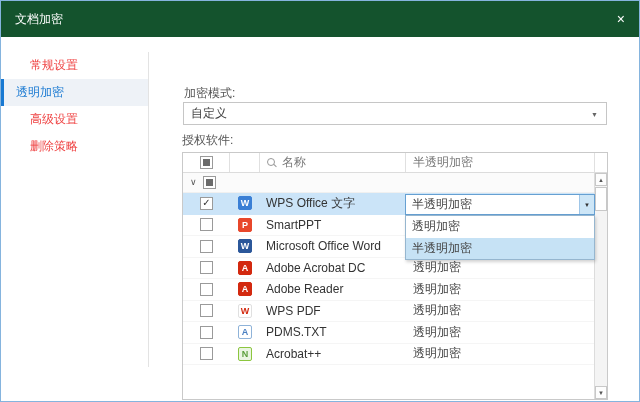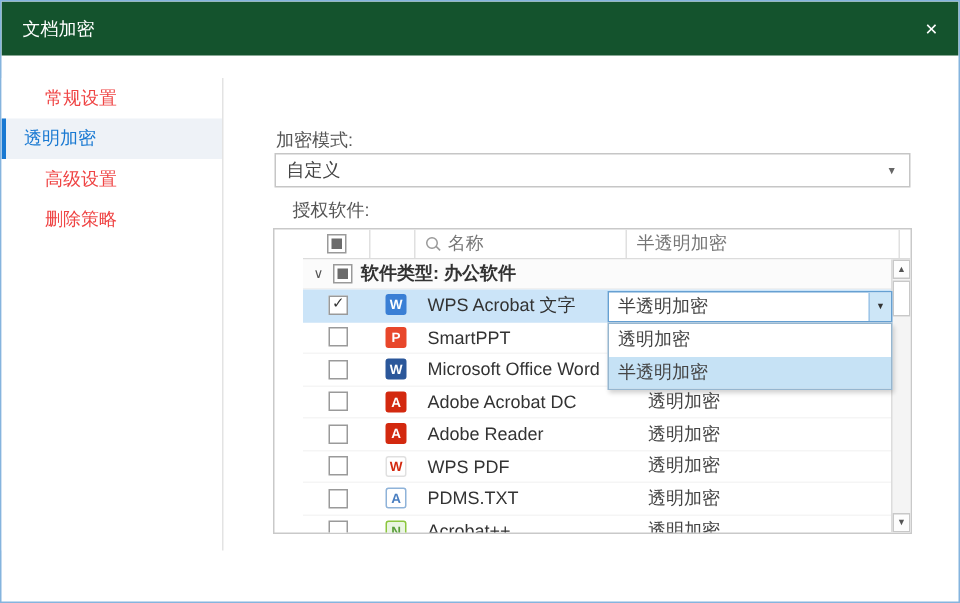--- a/index.html
+++ b/index.html
@@ -21,26 +21,26 @@
   .tb-delete { display:flex; align-items:center; padding-right:22px; }
 
   
   .sidebar { position:absolute; left:0; top:51px; width:148px; bottom:34px; background:#fff; border-right:1px solid #e3e3e3; }
   .side-item { height:27px; line-height:27px; padding-left:29px; color:#ef4444; }
   .side-item.active { background:#eef2f7; color:#1979d2; border-left:3px solid #1979d2; padding-left:12px; }
 
   
   .lbl { position:absolute; color:#555; }
   .lbl-mode { left:183px; top:84px; }
-  .lbl-soft { left:181px; top:131px;margin-left:13px; }
+  .lbl-soft { left:181px; top:131px; }
   .select { position:absolute; left:182px; top:101px; width:424px; height:23px; border:1px solid #c6c6c6; background:#fff; line-height:21px; padding-left:7px; color:#444; }
   .select .sel-caret { position:absolute; right:8px; top:8px; font-size:7px; color:#666; line-height:1; }
 
   
-  .table { position:absolute; left:181px; top:151px; width:426px; height:204px; border:1px solid #c9c9c9; background:#fff; overflow:hidden;padding-left:19px; }
+  .table { position:absolute; left:181px; top:151px; width:426px; height:248px; border:1px solid #c9c9c9; background:#fff; overflow:hidden; }
   .thead { display:flex; height:20px; border-bottom:1px solid #dcdcdc; color:#777; align-items:stretch; }
   .th { display:flex; align-items:center; border-right:1px solid #e0e0e0; padding-left:7px; }
   .th.c1 { width:47px; justify-content:center; padding-left:0; }
   .th.c2 { width:30px; }
   .th.c3 { width:146px; }
   .th.c4 { width:189px; }
   .th.c5 { flex:1; border-right:none; }
   .tgroup { display:flex; height:20px; align-items:center; background:#fbfbfb; border-bottom:1px solid #f0f0f0; width:calc(100% - 13px); padding-left:7px; gap:6px; }
   .tgroup .glabel { font-weight:bold; color:#333; }
   .chev { font-size:9px; color:#555; line-height:1; }
@@ -114,33 +114,32 @@
         <span class="mag"></span>
         <span>名称</span>
       </div>
       <div class="th c4">半透明加密</div>
       <div class="th c5"></div>
     </div>
 
     <div class="tgroup">
       <span class="chev">∨</span>
       <span class="cb ind"></span>
-      <span class="glabel">软件类型: 办公软件</span>
     </div>
 
     <div class="trow selected">
       <div class="td c1">
           <span class="cb">
             <span>✓</span>
           </span>
         </div>
       <div class="td c2">
           <span class="appicon" style="background-color: rgb(58, 127, 213); color: rgb(255, 255, 255); border-color: rgb(58, 127, 213);">W</span>
         </div>
-      <div class="td c3">WPS Acrobat 文字</div>
+      <div class="td c3">WPS Office 文字</div>
       <div class="td c4"></div>
     </div>
     <div class="trow">
       <div class="td c1">
           <span class="cb">
             <span></span>
           </span>
         </div>
       <div class="td c2">
           <span class="appicon" style="background-color: rgb(232, 71, 43); color: rgb(255, 255, 255); border-color: rgb(232, 71, 43);">P</span>

